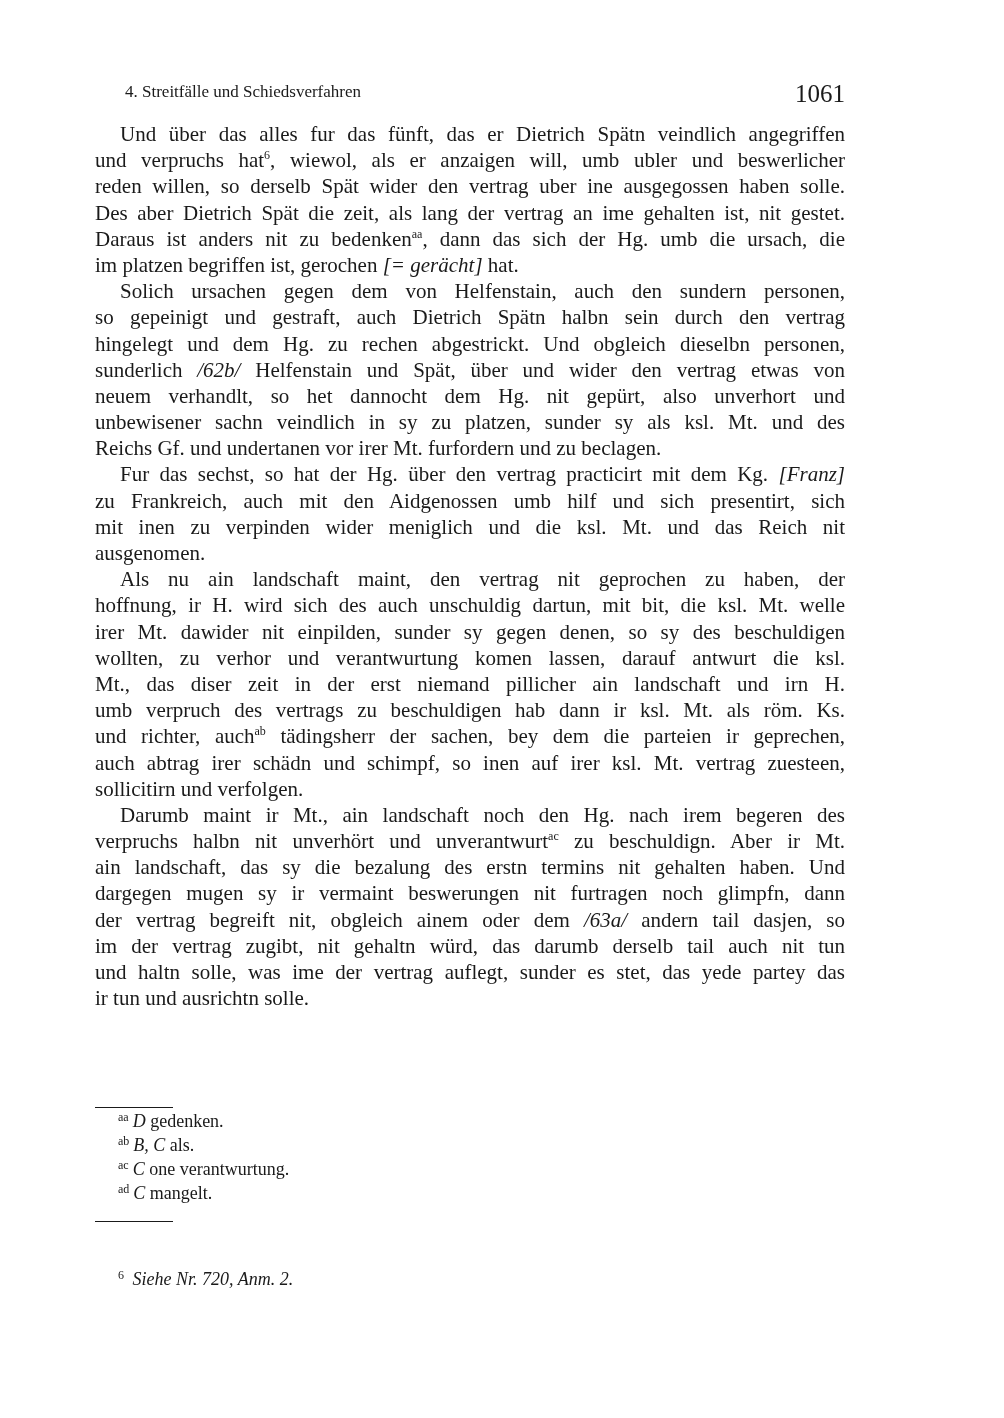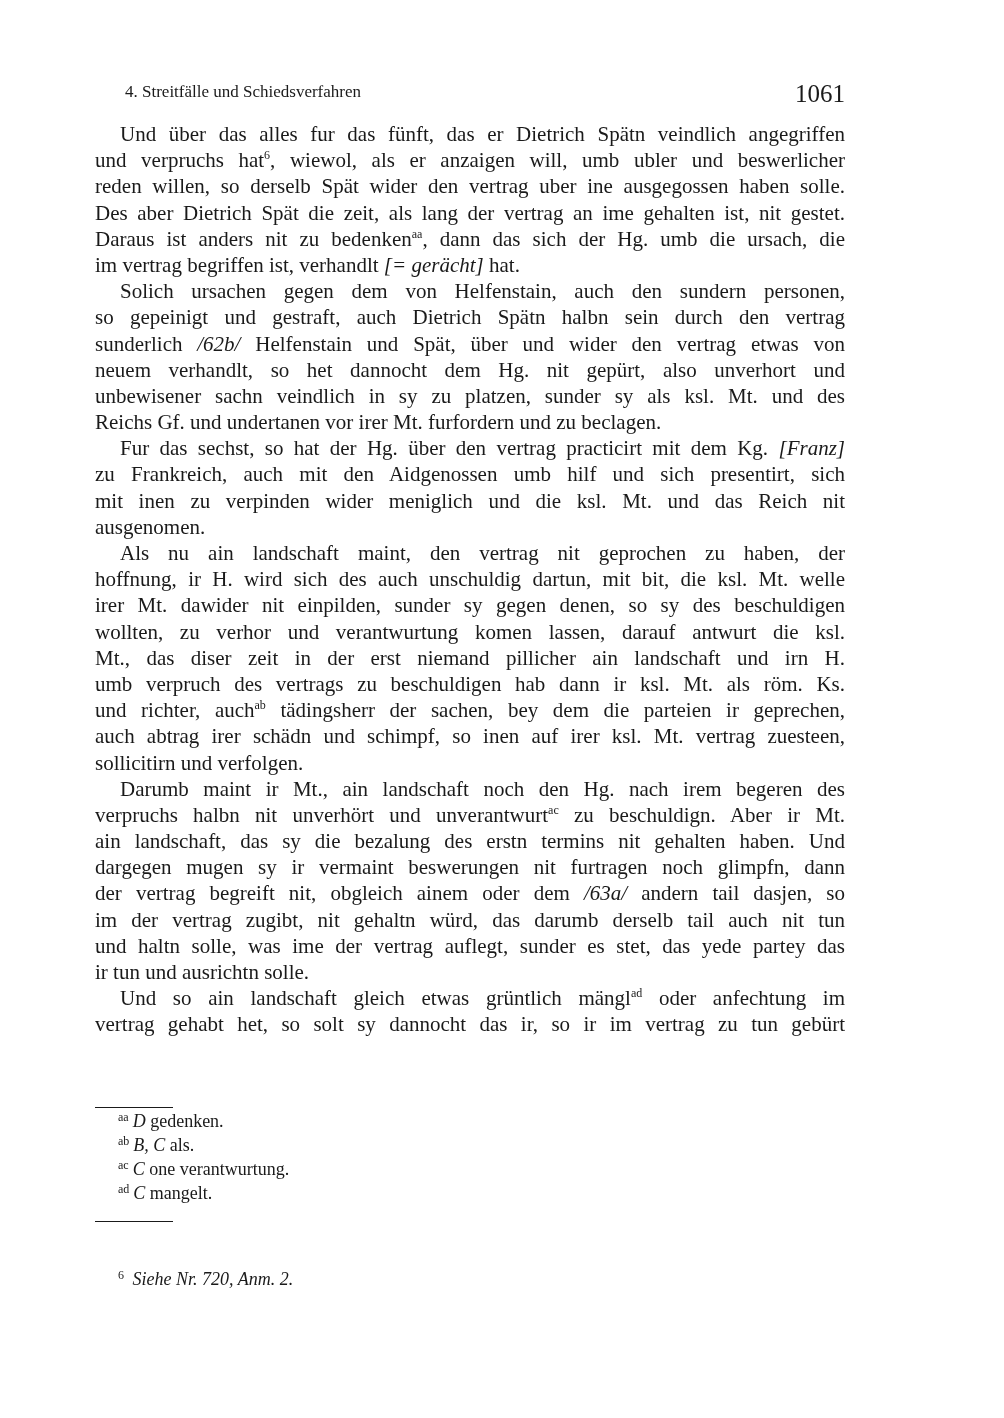--- a/index.html
+++ b/index.html
@@ -48,26 +48,27 @@
 </div>
 
 <div class="body-text">
 
   <div>
     <span class="line indent"><span>Und über das alles fur das fünft, das er Dietrich Spätn veindlich angegriffen</span></span>
     <span class="line"><span>und verpruchs hat</span><sup>6</sup><span>, wiewol, als er anzaigen will, umb ubler und beswerlicher</span></span>
     <span class="line"><span>reden willen, so derselb Spät wider den vertrag uber ine ausgegossen haben solle.</span></span>
     <span class="line"><span>Des aber Dietrich Spät die zeit, als lang der vertrag an ime gehalten ist, nit gestet.</span></span>
     <span class="line"><span>Daraus ist anders nit zu bedenken</span><sup>aa</sup><span>, dann das sich der Hg. umb die ursach, die</span></span>
-    <span class="line last"><span>im vertrag begriffen ist, verhandlt </span><i>[= gerächt]</i><span> hat.</span></span>
+    <span class="line last"><span>im platzen begriffen ist, gerochen </span><i>[= gerächt]</i><span> hat.</span></span>
   </div>
 
   <div>
     <span class="line indent"><span>Solich ursachen gegen dem von Helfenstain, auch den sundern personen,</span></span>
     <span class="line"><span>so gepeinigt und gestraft, auch Dietrich Spätn halbn sein durch den vertrag</span></span>
+    <span class="line"><span>hingelegt und dem Hg. zu rechen abgestrickt. Und obgleich dieselbn personen,</span></span>
     <span class="line"><span>sunderlich </span><i>/62b/</i><span> Helfenstain und Spät, über und wider den vertrag etwas von</span></span>
     <span class="line"><span>neuem verhandlt, so het dannocht dem Hg. nit gepürt, also unverhort und</span></span>
     <span class="line"><span>unbewisener sachn veindlich in sy zu platzen, sunder sy als ksl. Mt. und des</span></span>
     <span class="line last"><span>Reichs Gf. und undertanen vor irer Mt. furfordern und zu beclagen.</span></span>
   </div>
 
   <div>
     <span class="line indent"><span>Fur das sechst, so hat der Hg. über den vertrag practicirt mit dem Kg. </span><i>[Franz]</i></span>
     <span class="line"><span>zu Frankreich, auch mit den Aidgenossen umb hilf und sich presentirt, sich</span></span>
     <span class="line"><span>mit inen zu verpinden wider meniglich und die ksl. Mt. und das Reich nit</span></span>
@@ -90,24 +91,20 @@
     <span class="line indent"><span>Darumb maint ir Mt., ain landschaft noch den Hg. nach irem begeren des</span></span>
     <span class="line"><span>verpruchs halbn nit unverhört und unverantwurt</span><sup>ac</sup><span> zu beschuldign. Aber ir Mt.</span></span>
     <span class="line"><span>ain landschaft, das sy die bezalung des erstn termins nit gehalten haben. Und</span></span>
     <span class="line"><span>dargegen mugen sy ir vermaint beswerungen nit furtragen noch glimpfn, dann</span></span>
     <span class="line"><span>der vertrag begreift nit, obgleich ainem oder dem </span><i>/63a/</i><span> andern tail dasjen, so</span></span>
     <span class="line"><span>im der vertrag zugibt, nit gehaltn würd, das darumb derselb tail auch nit tun</span></span>
     <span class="line"><span>und haltn solle, was ime der vertrag auflegt, sunder es stet, das yede partey das</span></span>
     <span class="line last"><span>ir tun und ausrichtn solle.</span></span>
   </div>
 
-  <div>
-    <span class="line indent"><span>Und so ain landschaft gleich etwas grüntlich mängl</span><sup>ad</sup><span> oder anfechtung im</span></span>
-    <span class="line"><span>vertrag gehabt het, so solt sy dannocht das ir, so ir im vertrag zu tun gebürt</span></span>
-  </div>
 </div>
 
 <div class="rule" style="top:1107px; width:78px;"></div>
 <div class="notes" style="top:1109px;">
   <span class="note"><sup>aa</sup><i>D</i><span> gedenken.</span></span>
   <span class="note"><sup>ab</sup><i>B, C</i><span> als.</span></span>
   <span class="note"><sup>ac</sup><i>C</i><span> one verantwurtung.</span></span>
   <span class="note"><sup>ad</sup><i>C</i><span> mangelt.</span></span>
 </div>
 

